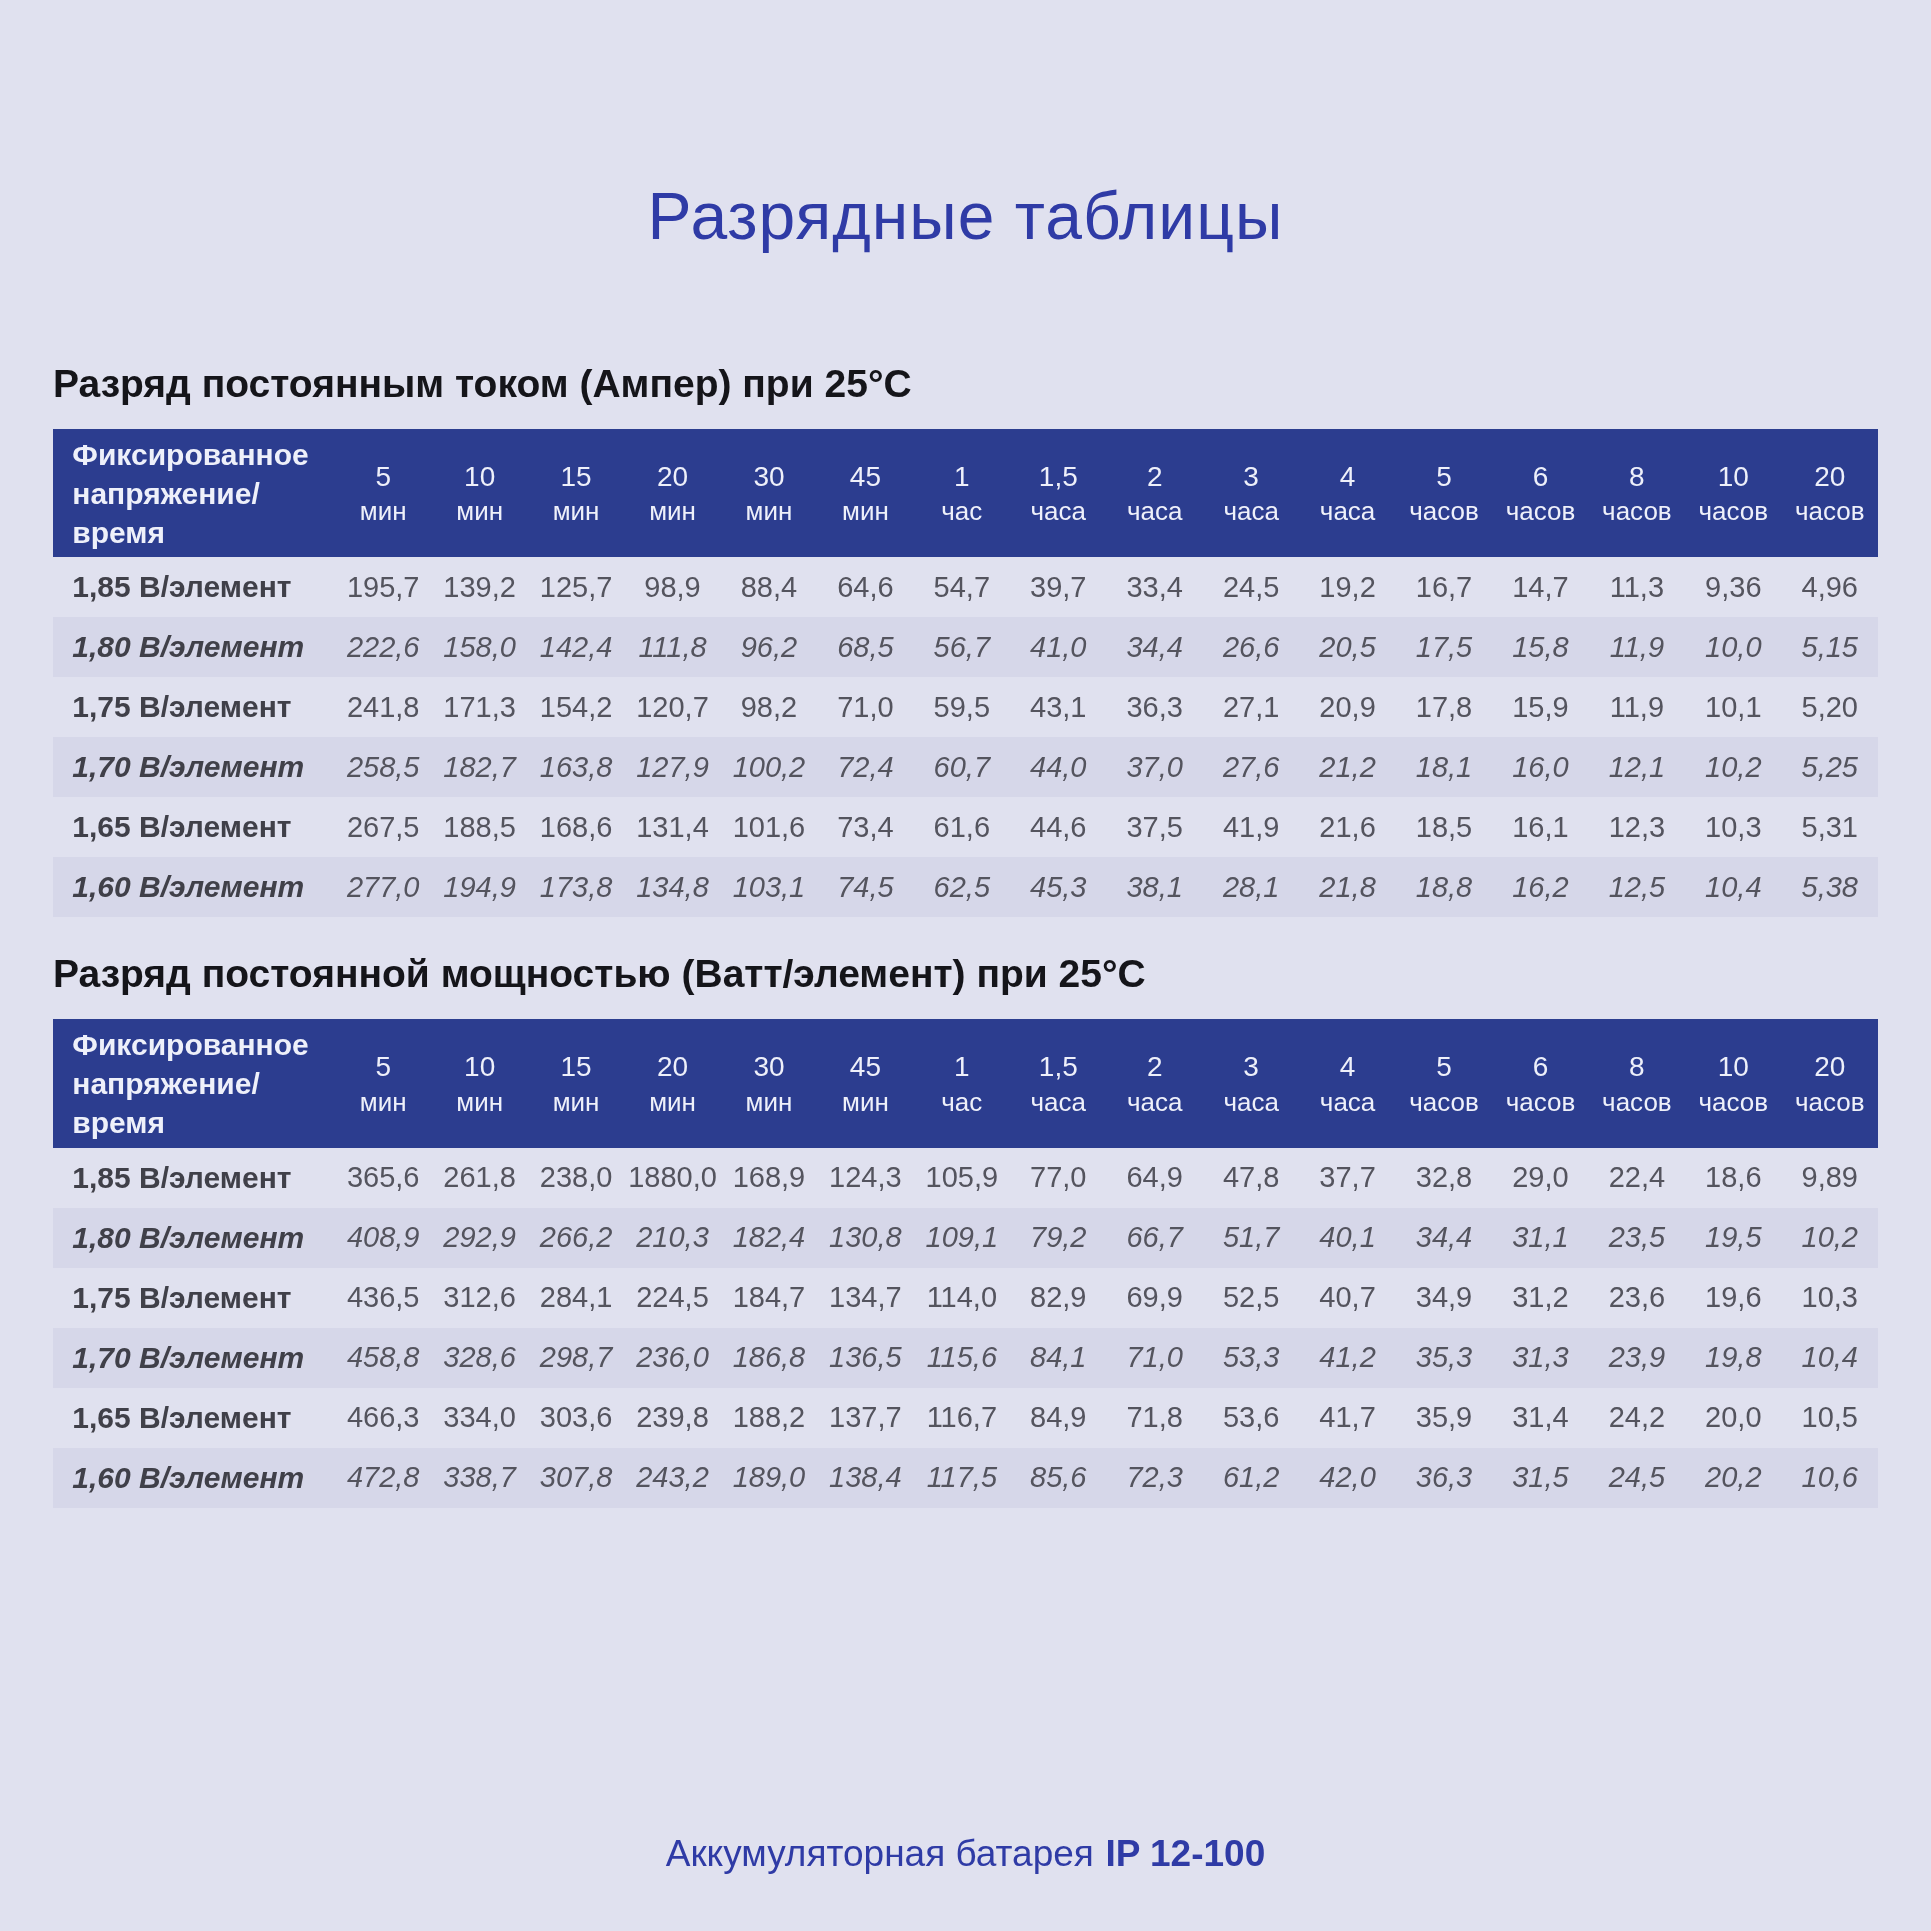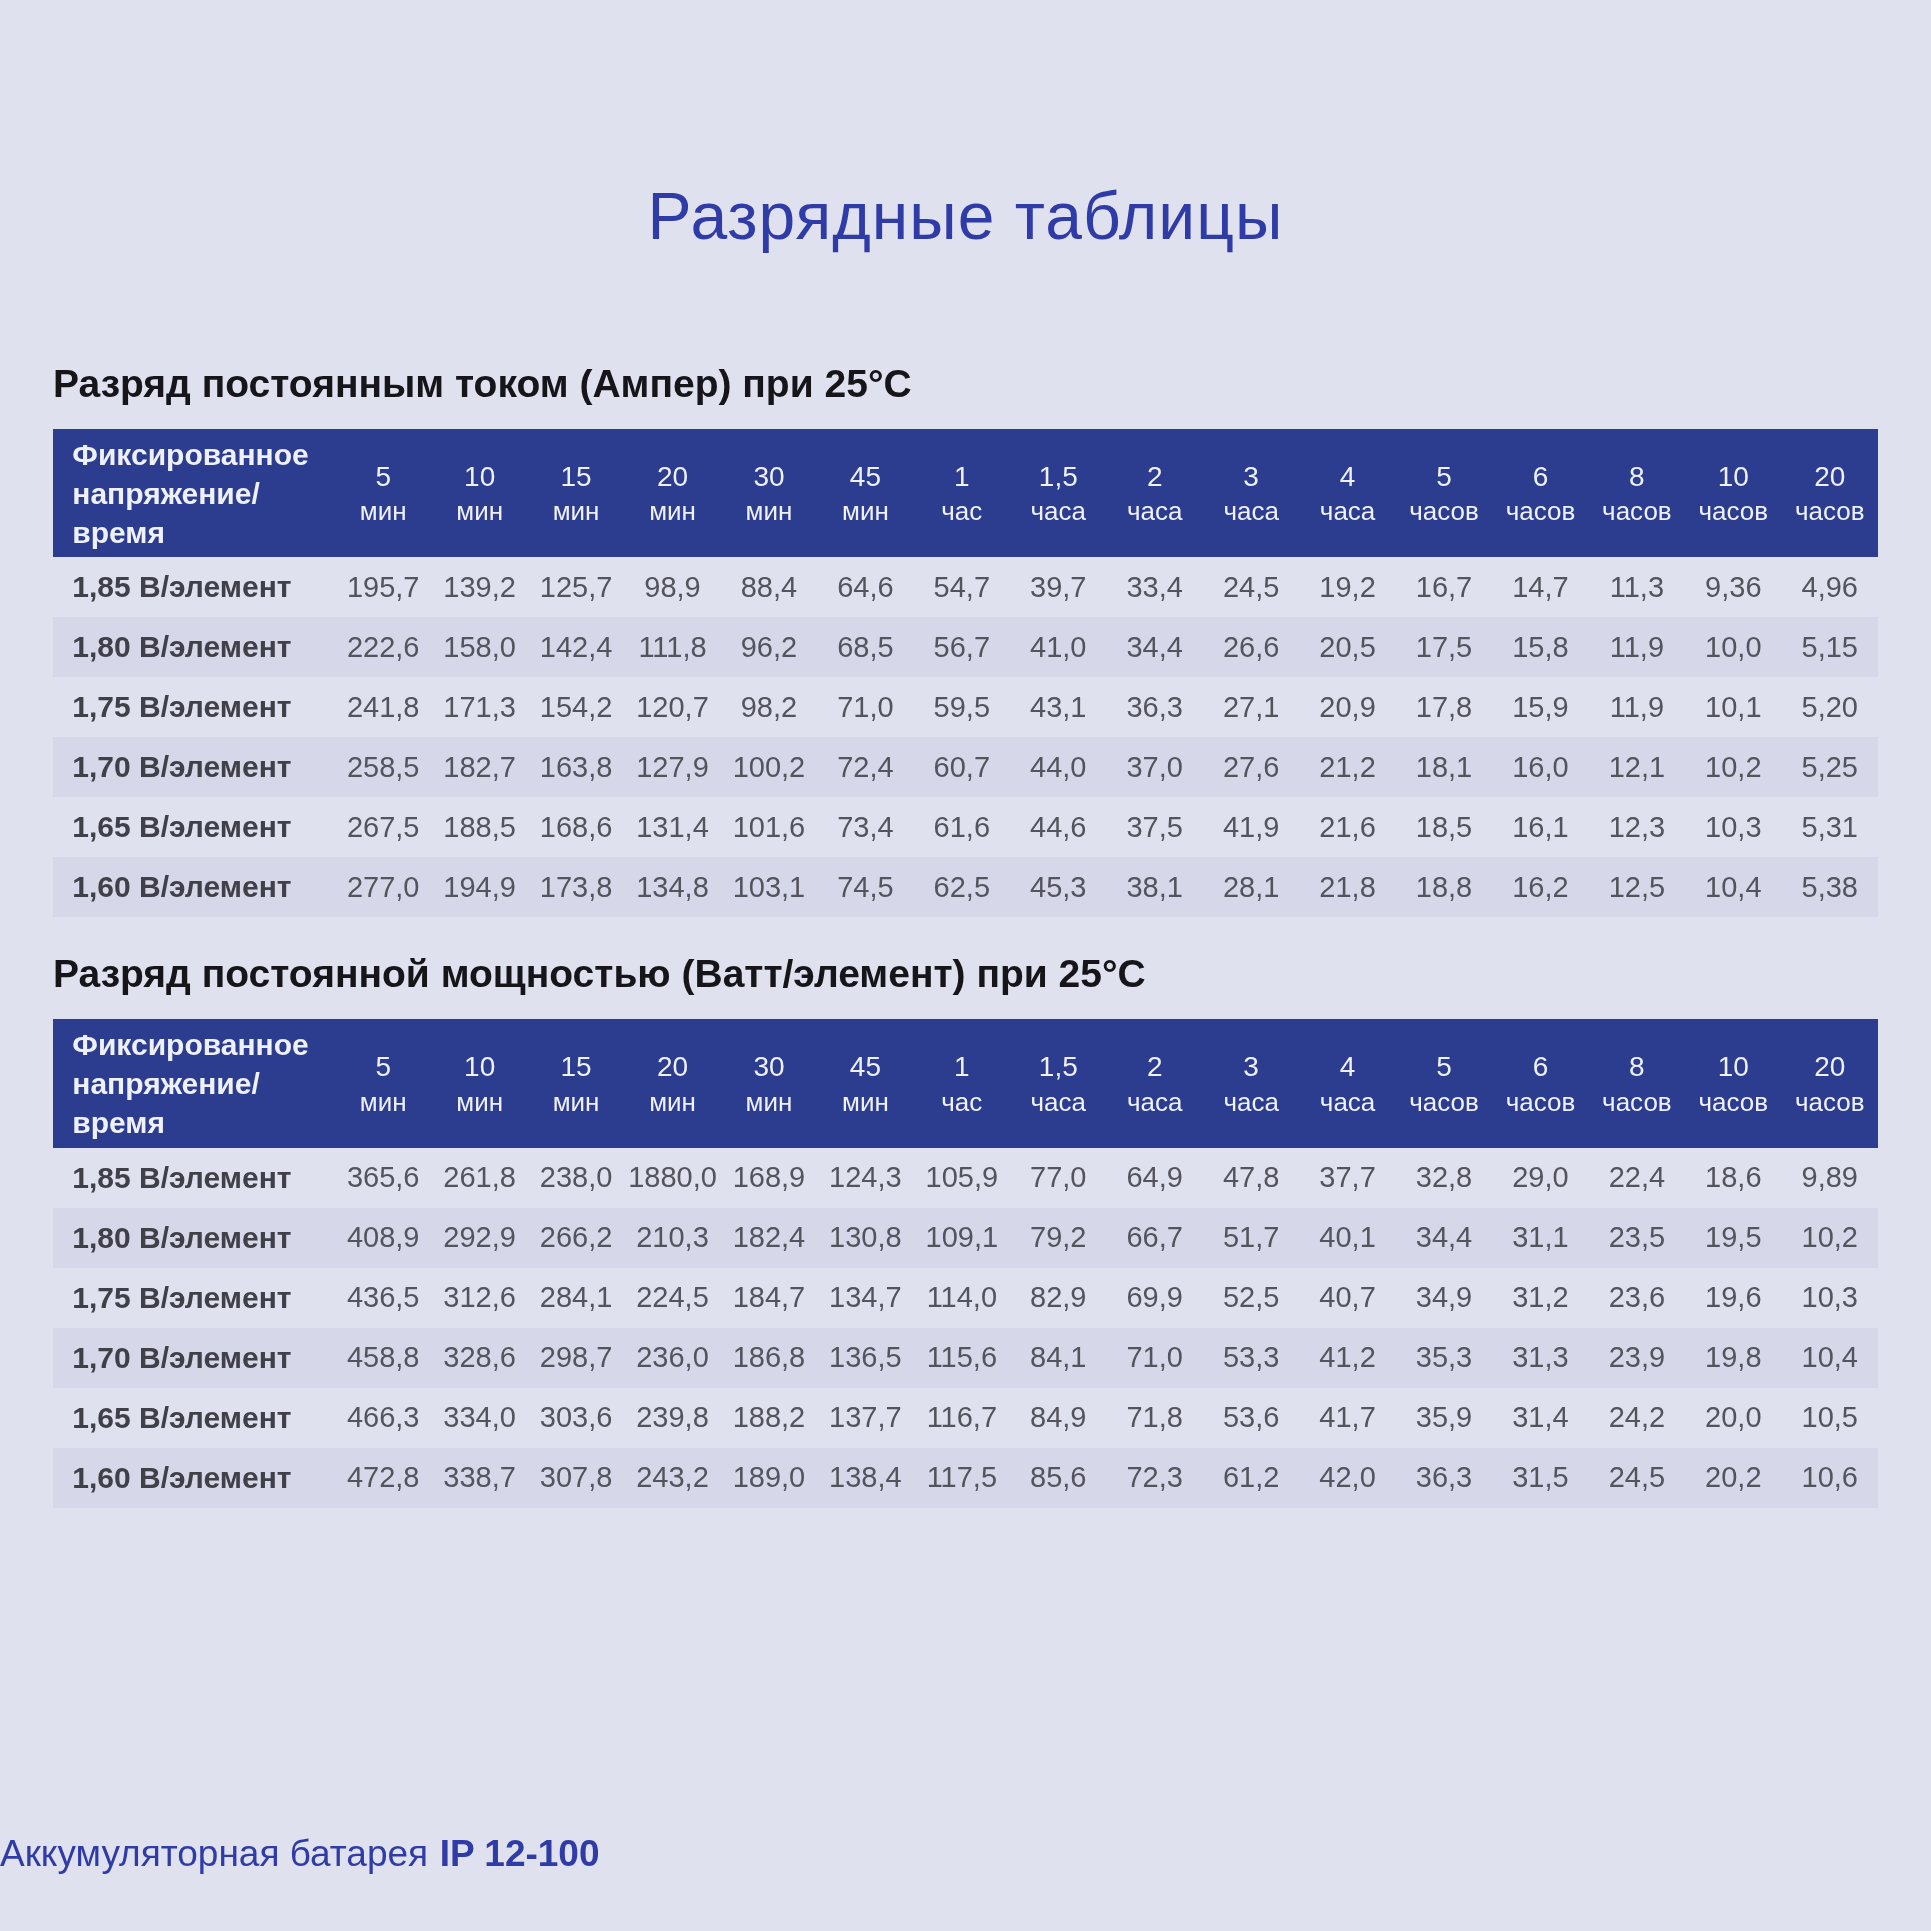--- a/index.html
+++ b/index.html
@@ -67,41 +67,41 @@
     font-size:28px;
     font-weight:400;
     line-height:1.3;
   }
   thead th .hu{
     font-size:26px;
     font-weight:400;
     line-height:1.25;
   }
   tbody tr{height:60px;}
-  tbody tr.striped{background:var(--stripe);}
+  tbody tr.striped{background:var(--stripe);font-style:italic;}
   tbody th.rowlabel{
     text-align:left;
     padding-left:19.3px;
     font-size:30px;
     font-weight:700;
     color:var(--label);
     white-space:nowrap;
   }
   tbody td{
     text-align:center;
     font-size:29px;
     font-weight:400;
     color:var(--num);
     white-space:nowrap;
   }
   .footer{
     position:absolute;
     left:0;bottom:56px;
     width:100%;
-    text-align:left;
+    text-align:center;
     font-size:37px;
     color:var(--title-blue);
   }
   .footer .model{
     font-weight:700;
     margin-left:11.6px;
   }
 </style>
 </head>
 <body>

